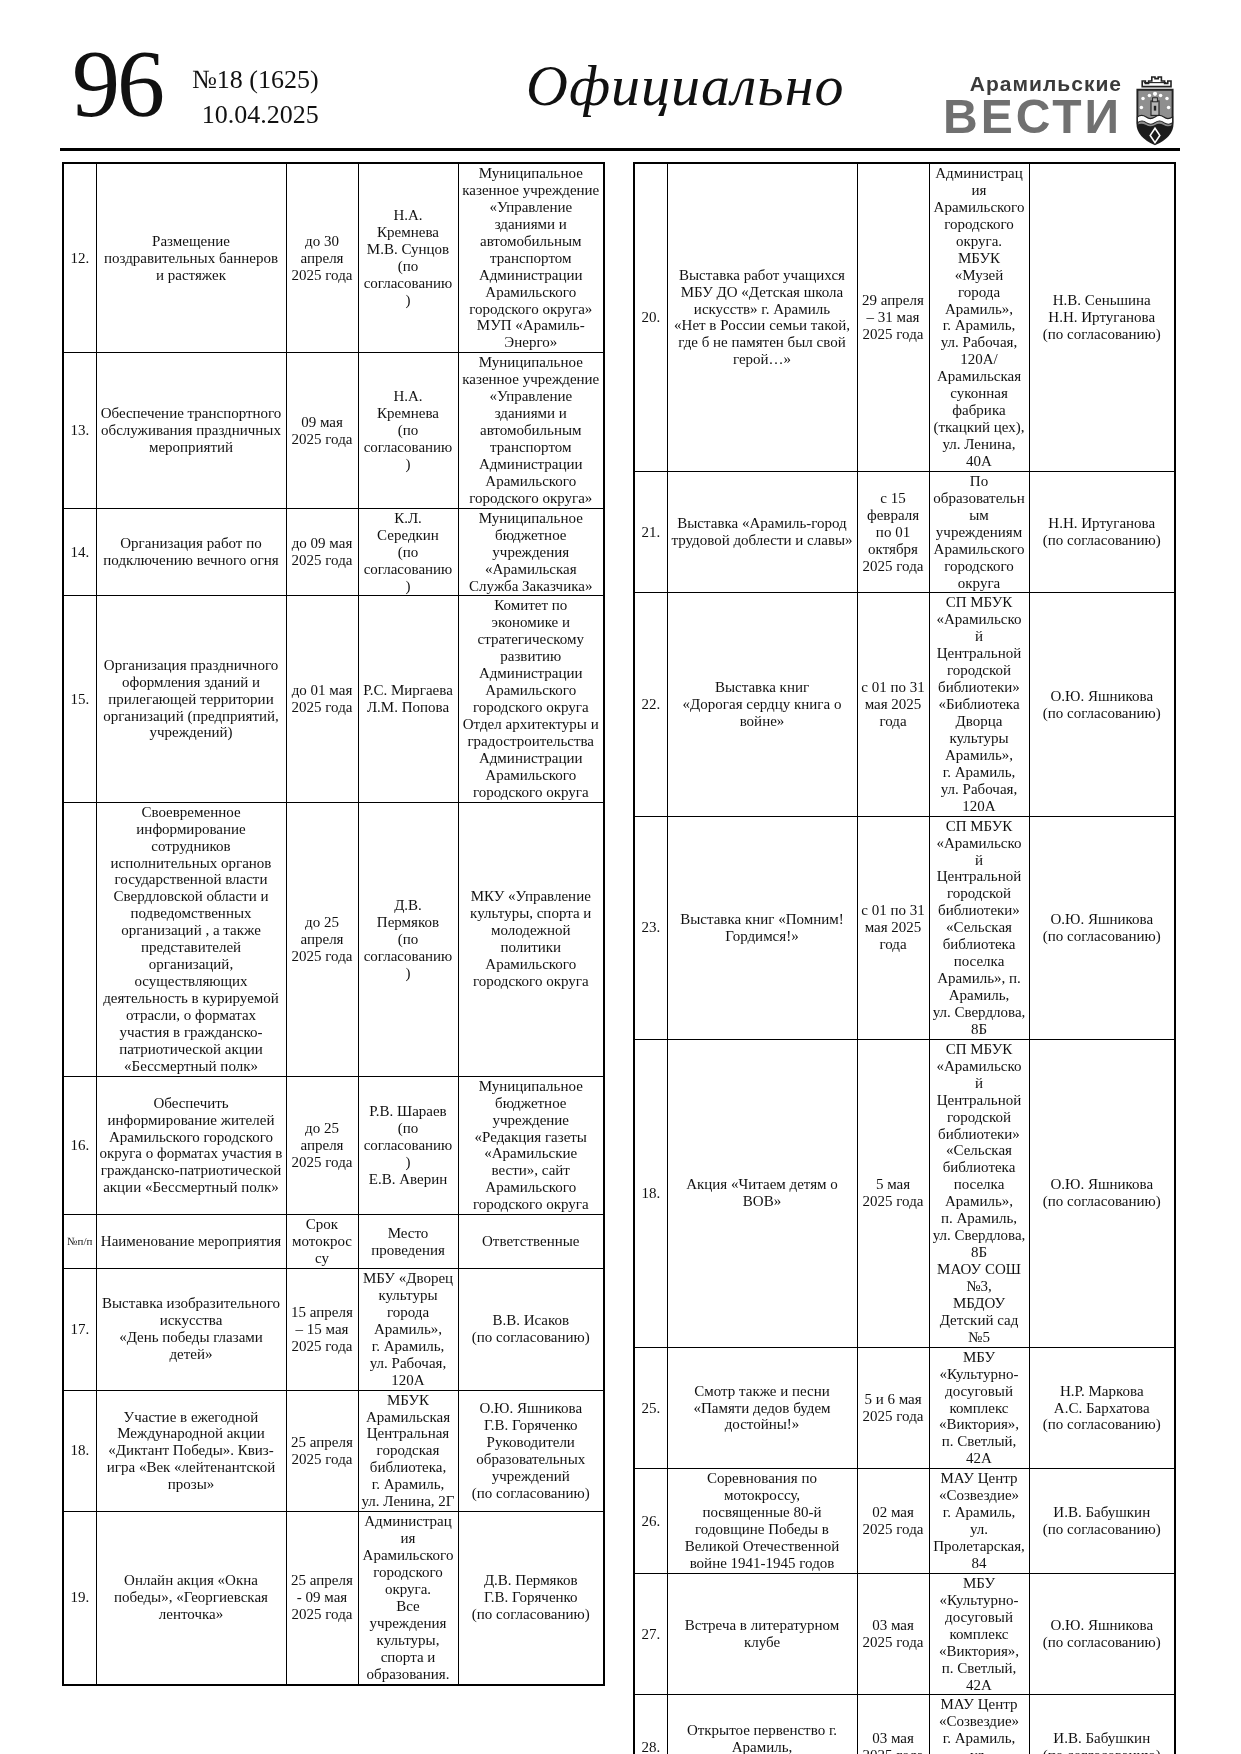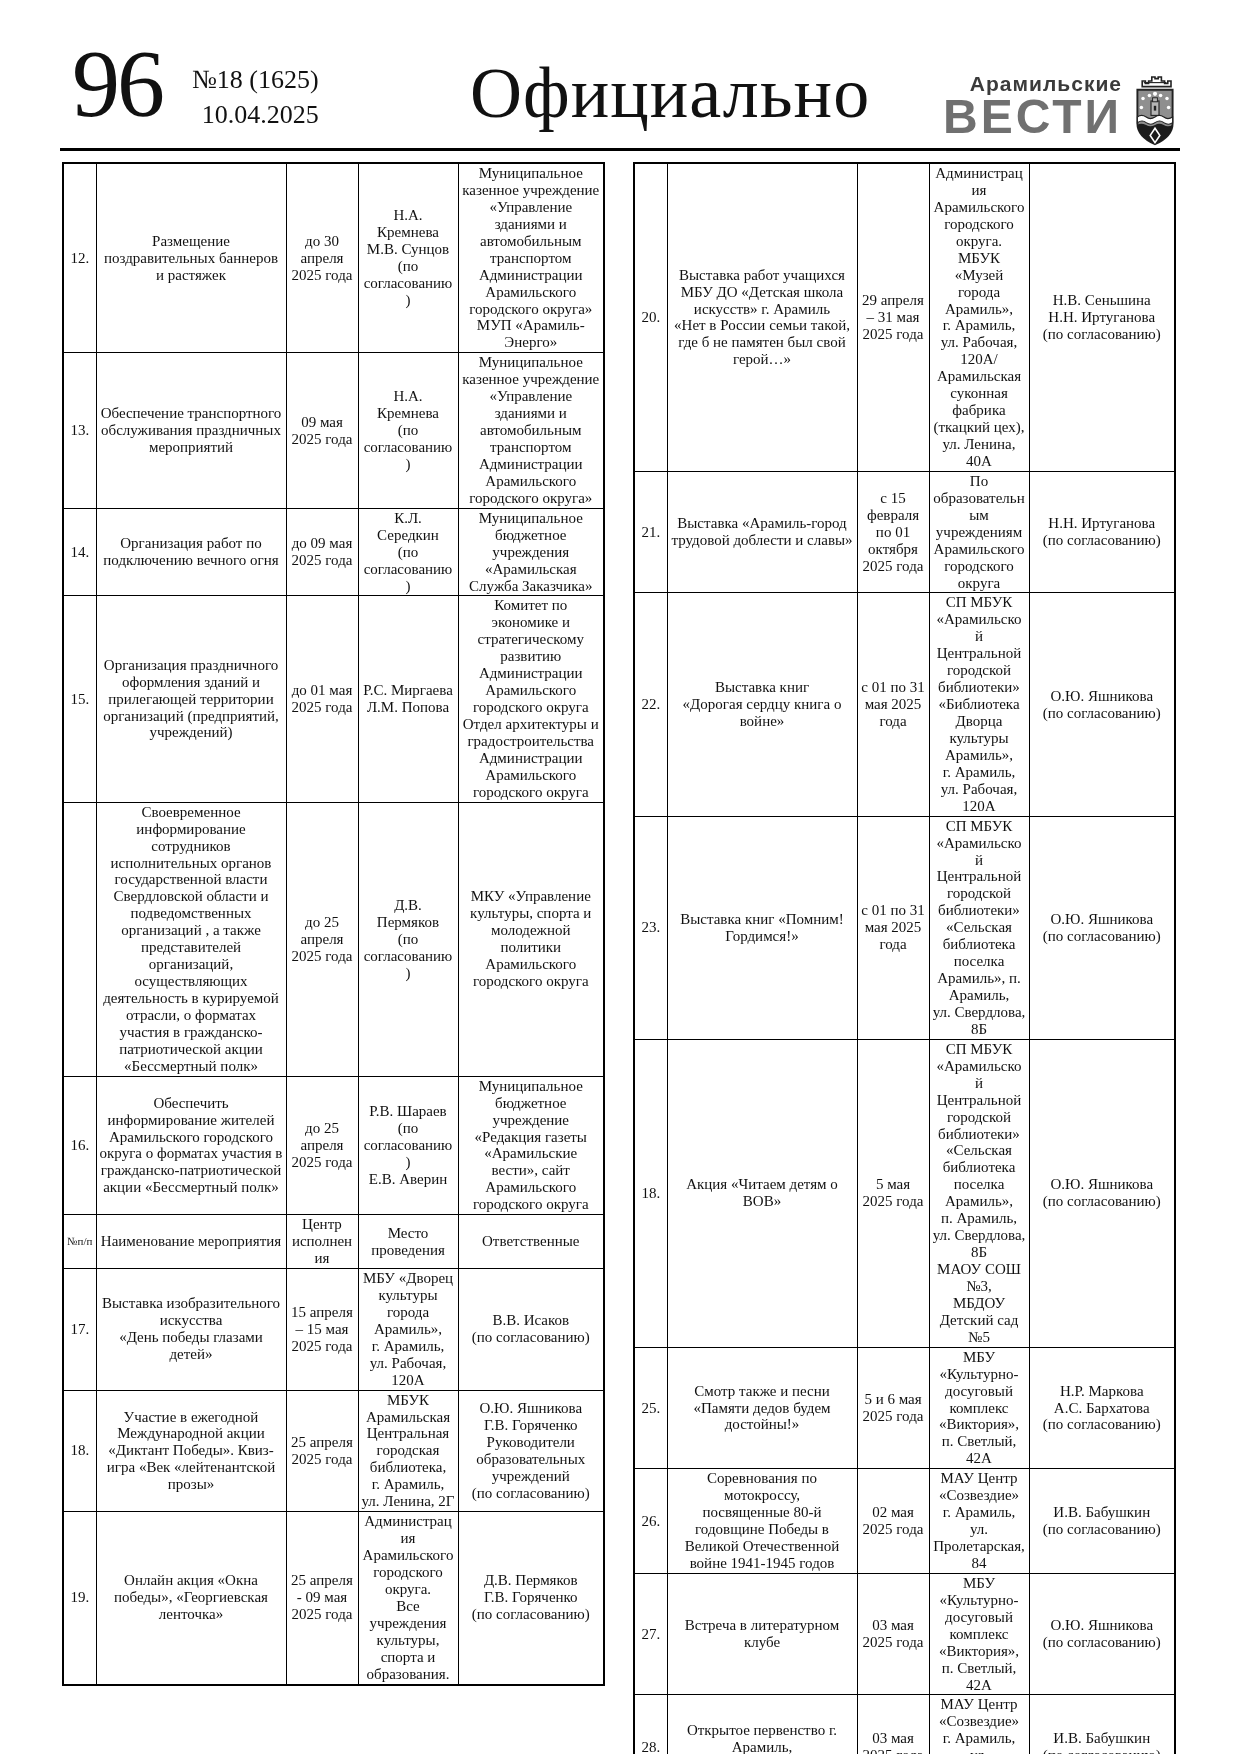--- a/index.html
+++ b/index.html
@@ -14,22 +14,22 @@
   
   .page-num{
     position:absolute;left:60px;top:36px;
     font-size:96px;font-weight:normal;line-height:1;letter-spacing:-3px;margin-left:12px;
   }
   .issue-block{
     position:absolute;left:192px;top:62px;
     font-size:26px;line-height:1.35;text-align:right;
   }
   .section-name{
-    position:absolute;left:470px;top:52px;
-    font-size:72px;letter-spacing:1px;
+    position:absolute;left:526px;top:52px;
+    font-size:58px;font-style:italic;letter-spacing:1px;
   }
   .logo{
     position:absolute;right:62px;top:52px;
     display:flex;align-items:flex-start;margin-top:20px;
   }
   .logo-text{text-align:right;margin-right:9px;font-family:"Liberation Sans",sans-serif;}
   .logo-line1{font-weight:bold;font-size:21px;color:#3b3b3b;letter-spacing:1px;line-height:1.1;}
   .logo-line2{font-weight:bold;font-size:48px;color:#707070;letter-spacing:3px;line-height:0.92;}
   .header-rule{
     position:absolute;left:60px;top:148px;width:1120px;height:3px;background:#000;
@@ -167,21 +167,21 @@
       <td>Обеспечить информирование жителей Арамильского городского округа о форматах участия в гражданско-патриотической акции «Бессмертный полк»</td>
       <td>до 25 апреля 2025 года</td>
       <td>Р.В. Шараев
 (по согласованию)
 Е.В. Аверин</td>
       <td>Муниципальное бюджетное учреждение «Редакция газеты «Арамильские вести», сайт Арамильского городского округа</td>
     </tr>
     <tr>
       <td class="small-head">№п/п</td>
       <td>Наименование мероприятия</td>
-      <td>Центр исполнения</td>
+      <td>Срок мотокроссу</td>
       <td>Место проведения</td>
       <td>Ответственные</td>
     </tr>
     <tr>
       <td>17.</td>
       <td>Выставка изобразительного искусства
 «День победы глазами детей»</td>
       <td>15 апреля – 15 мая 2025 года</td>
       <td>МБУ «Дворец культуры города Арамиль»,
 г. Арамиль, ул. Рабочая, 120А</td>

